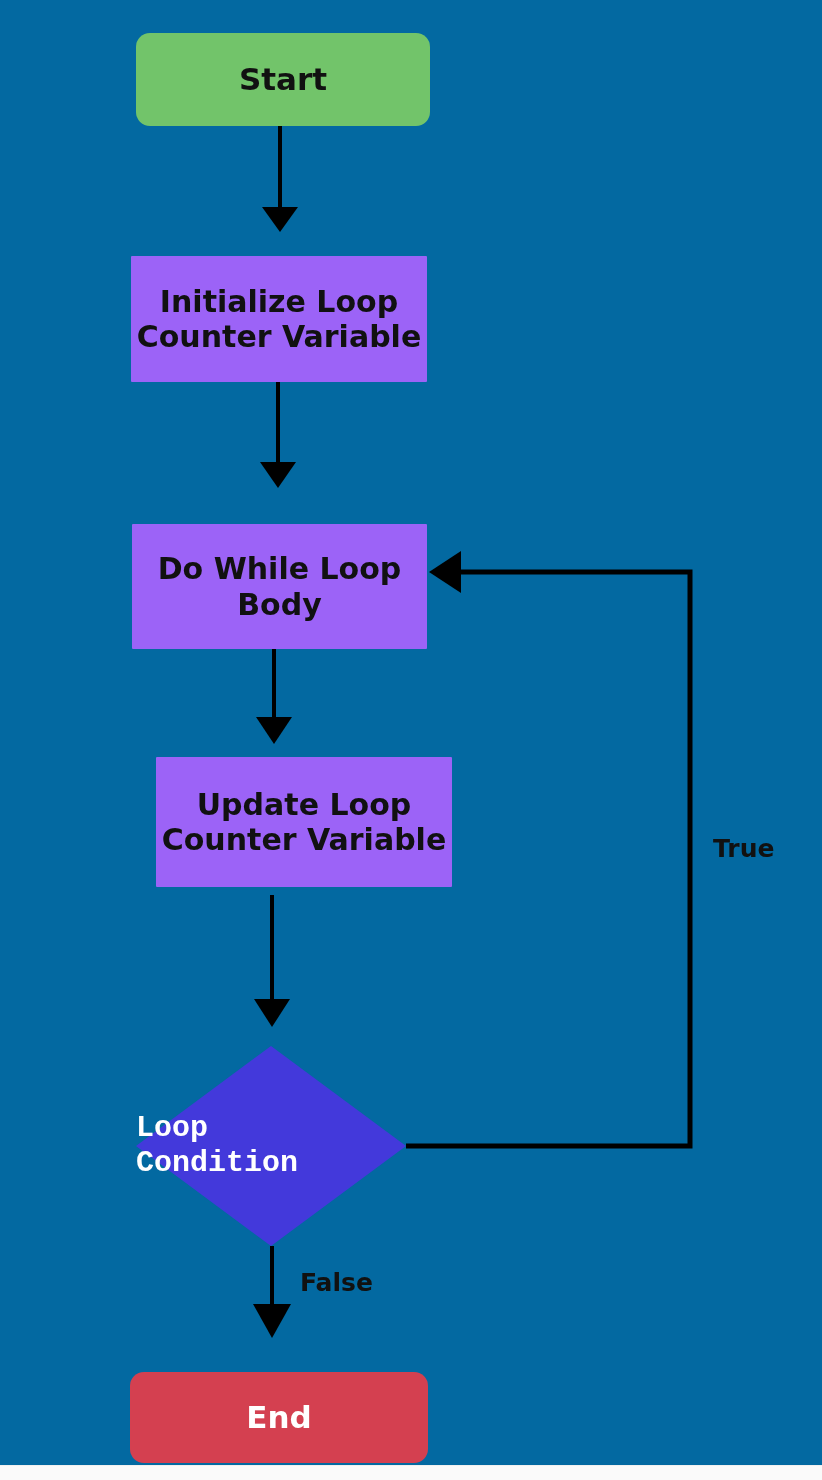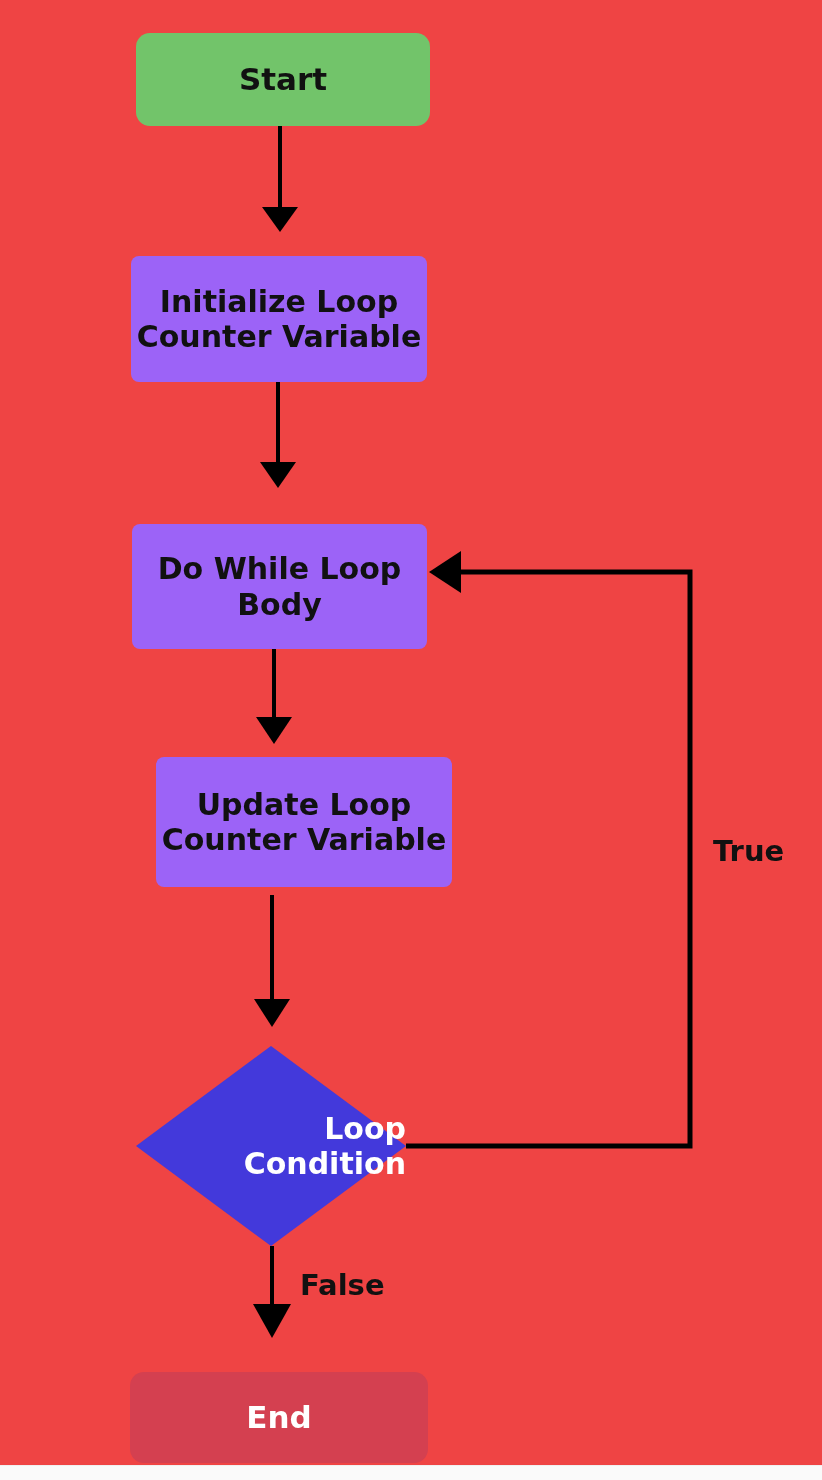--- a/index.html
+++ b/index.html
@@ -10,21 +10,21 @@
   body {
     width: 822px;
     height: 1480px;
     font-family: "DejaVu Sans", sans-serif;
     overflow: hidden;
   }
   #canvas {
     position: relative;
     width: 822px;
     height: 1480px;
-    background: #ef4444;
+    background: #0369a1;
   }
   #edges {
     position: absolute;
     left: 0;
     top: 0;
     width: 822px;
     height: 1480px;
   }
   .node {
     position: absolute;
@@ -35,21 +35,21 @@
     box-sizing: border-box;
     line-height: 1.18;
     white-space: pre-line;
   }
   .node-terminator {
     border-radius: 14px;
     font-size: 31px;
     font-weight: bold;
   }
   .node-process {
-    border-radius: 8px;
+    border-radius: 1px;
     font-size: 30px;
     font-weight: bold;
     color: #111111;
   }
   .node-decision {
     font-size: 30px;
     font-weight: bold;
     color: #ffffff;
     background: transparent;
   }
@@ -57,27 +57,28 @@
     position: absolute;
     left: 0;
     top: 0;
     width: 100%;
     height: 100%;
   }
   .diamond-label {
     position: relative;
     z-index: 2;
     width: 100%;
-    text-align: right;
+    text-align: left;
     white-space: pre-line;
     line-height: 1.18;
+    font-family: Liberation Mono, monospace;
   }
   .edge-label {
     position: absolute;
-    font-size: 29px;
+    font-size: 25px;
     font-weight: bold;
     color: #111111;
     white-space: nowrap;
   }
   .bottom-strip {
     position: absolute;
     left: 0;
     bottom: 0;
     width: 822px;
     height: 14px;

